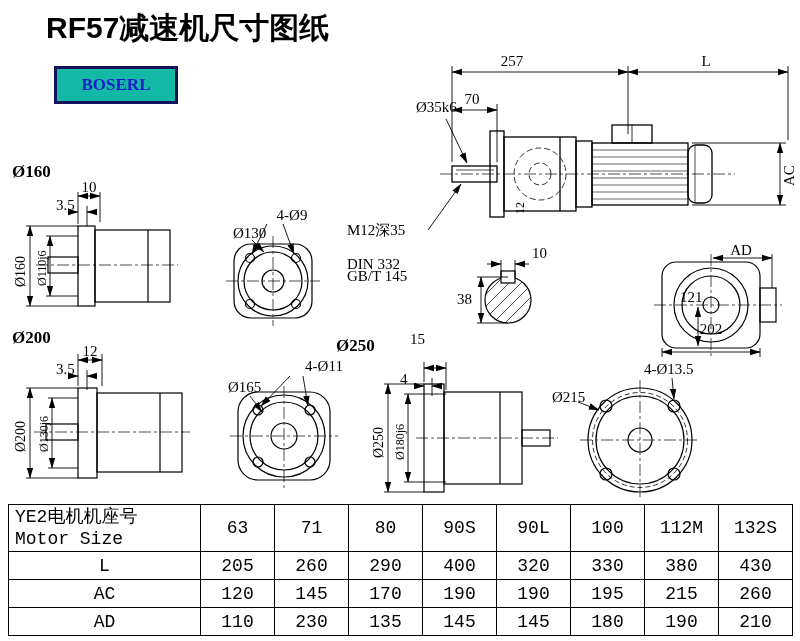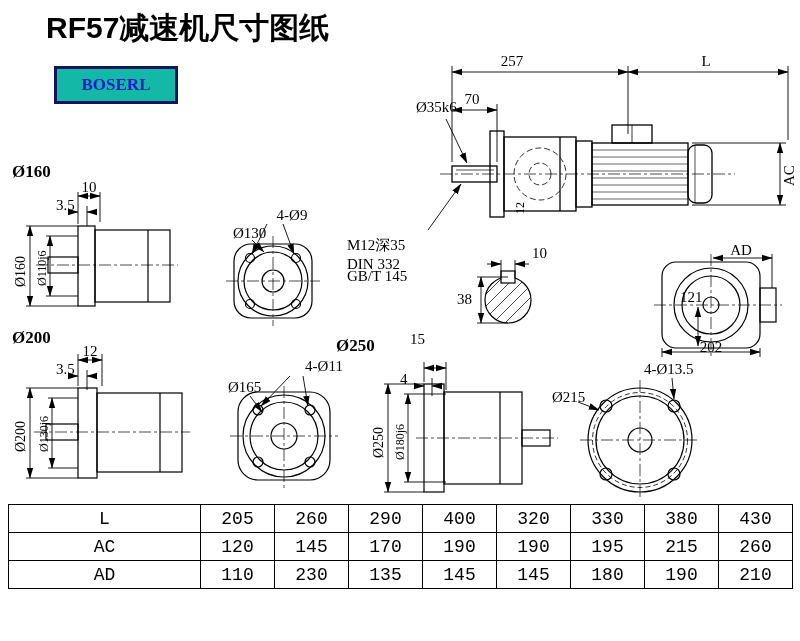--- a/index.html
+++ b/index.html
@@ -252,30 +252,30 @@
 
   <div id="page-title">RF57减速机尺寸图纸</div>
   <div id="brand">BOSERL</div>
 
   <span class="lbl c" style="left:512px; top:54px;">257</span>
   <span class="lbl c" style="left:706px; top:54px;">L</span>
   <span class="lbl c" style="left:472px; top:92px;">70</span>
   <span class="lbl" style="left:416px; top:100px;">Ø35k6</span>
   <span class="lbl v" style="left:782px; top:186px;">AC</span>
   <span class="lbl v s12" style="left:514px; top:214px;">12</span>
-  <span class="lbl" style="left:347px; top:223px;margin-top:15px;">M12深35</span>
+  <span class="lbl" style="left:347px; top:223px;">M12深35</span>
   <span class="lbl" style="left:347px; top:240px;margin-top:29px;">GB/T 145</span>
   <span class="lbl" style="left:347px; top:257px;">DIN 332</span>
 
   <span class="lbl" style="left:532px; top:246px;">10</span>
   <span class="lbl" style="left:457px; top:292px;">38</span>
 
   <span class="lbl c" style="left:741px; top:243px;">AD</span>
   <span class="lbl" style="left:680px; top:290px;">121</span>
-  <span class="lbl c" style="left:711px; top:340px;">202</span>
+  <span class="lbl c" style="left:711px; top:322px;">202</span>
 
   <span class="lbl s17" style="left:12px; top:163px;">Ø160</span>
   <span class="lbl c" style="left:89px; top:180px;">10</span>
   <span class="lbl" style="left:56px; top:198px;">3.5</span>
   <span class="lbl v s14" style="left:14px; top:287px;">Ø160</span>
   <span class="lbl v s12" style="left:36px; top:286px;">Ø110j6</span>
 
   <span class="lbl c" style="left:274px; top:208px;margin-left:18px;">4-Ø9</span>
   <span class="lbl" style="left:233px; top:226px;">Ø130</span>
 
@@ -303,20 +303,34 @@
       <col style="width:74px">
         <col style="width:74px">
         <col style="width:74px">
         <col style="width:74px">
       <col style="width:74px">
         <col style="width:74px">
         <col style="width:74px">
         <col style="width:74px">
     </colgroup>
     <tbody>
+      <tr class="header">
+        <td class="label-cell">
+          <div>YE2电机机座号</div>
+          <div>Motor Size</div>
+        </td>
+        <td>63</td>
+        <td>71</td>
+        <td>80</td>
+        <td>90S</td>
+        <td>90L</td>
+        <td>100</td>
+        <td>112M</td>
+        <td>132S</td>
+      </tr>
       <tr class="data">
         <td>L</td>
         <td>205</td>
         <td>260</td>
         <td>290</td>
         <td>400</td>
         <td>320</td>
         <td>330</td>
         <td>380</td>
         <td>430</td>

